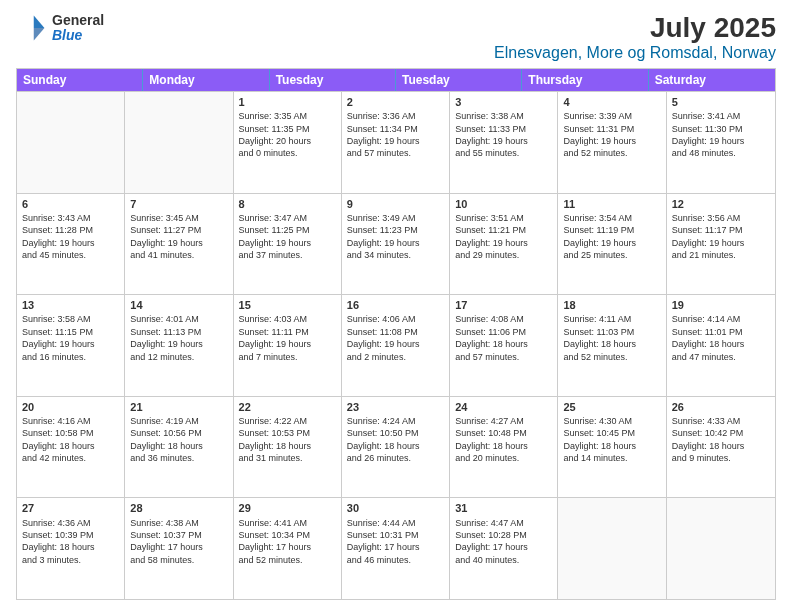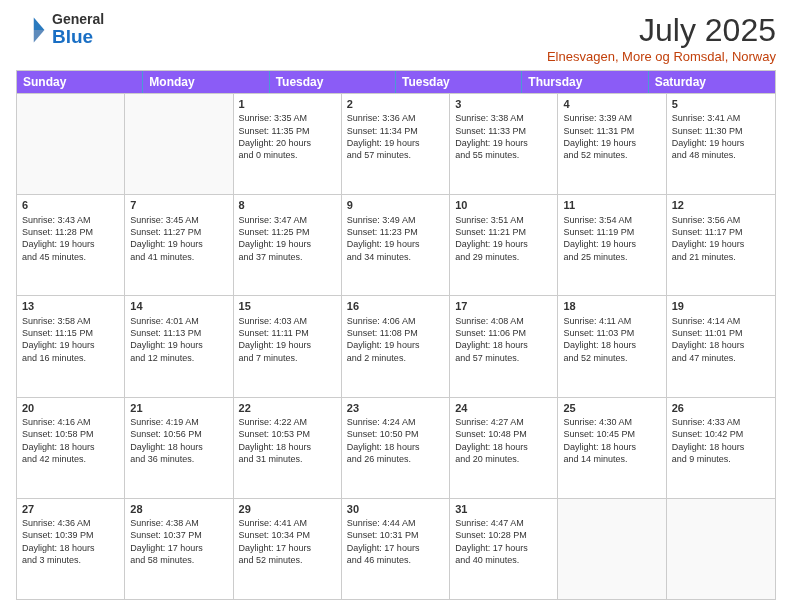--- a/index.html
+++ b/index.html
@@ -32,39 +32,40 @@
       display: flex;
       flex-direction: column;
       line-height: 1.1;
     }
     .logo-general {
       font-size: 14px;
       font-weight: bold;
       color: #333;
     }
     .logo-blue {
-      font-size: 19px;
+      font-size: 14px;
       font-weight: bold;
       color: #1a6fc4;
+      font-style: italic;
     }
     .logo-icon {
       width: 32px;
       height: 32px;
     }
     .title-block {
       text-align: right;
     }
     .title-month {
-      font-size: 32px;
-      font-weight: normal;
+      font-size: 28px;
+      font-weight: bold;
       color: #333;
     }
     .title-location {
-      font-size: 13px;
-      color: #c2410c;
+      font-size: 16px;
+      color: #0369a1;
     }
     .calendar {
       flex: 1;
       display: flex;
       flex-direction: column;
       border: 1px solid #ccc;
     }
     .cal-header {
       display: grid;
       grid-template-columns: repeat(6, 1fr);

